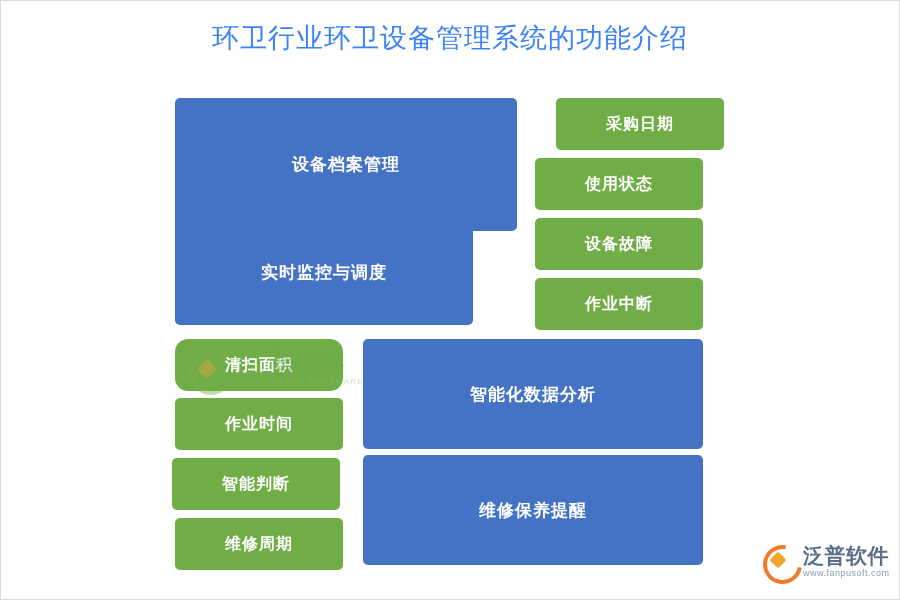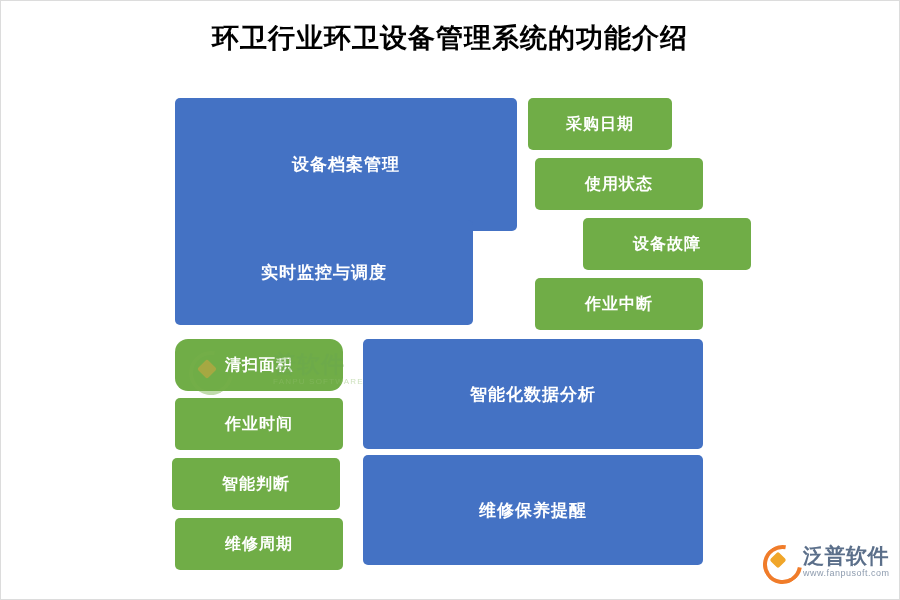--- a/index.html
+++ b/index.html
@@ -22,22 +22,22 @@
     border: 1px solid #dcdcdc;
     box-sizing: border-box;
   }
   .title {
     position: absolute;
     left: 0;
     top: 20px;
     width: 900px;
     text-align: center;
     font-size: 27px;
-    font-weight: bold;
-    color: #000000;
+    font-weight: normal;
+    color: #3b82f6;
     letter-spacing: 1px;
   }
   .box {
     position: absolute;
     display: flex;
     align-items: center;
     justify-content: center;
     border-radius: 5px;
     color: #ffffff;
     font-weight: bold;
@@ -168,30 +168,30 @@
 <body>
 
 <div class="page-frame"></div>
 
 <div class="title">环卫行业环卫设备管理系统的功能介绍</div>
 
 <div id="diagram-layer">
     <div class="box box-blue" style="left: 175px; top: 98px; width: 342px; height: 133px;">
       <span>设备档案管理</span>
     </div>
-    <div class="box box-green" style="left: 528px; top: 98px; width: 144px; height: 52px;">
+    <div class="box box-green" style="left: 556px; top: 98px; width: 168px; height: 52px;">
       <span>采购日期</span>
     </div>
     <div class="box box-green" style="left: 535px; top: 158px; width: 168px; height: 52px;">
       <span>使用状态</span>
     </div>
     <div class="box box-blue" style="left: 175px; top: 220px; width: 298px; height: 105px;">
       <span>实时监控与调度</span>
     </div>
-    <div class="box box-green" style="left: 535px; top: 218px; width: 168px; height: 52px; margin-left: 48px;">
+    <div class="box box-green" style="left: 535px; top: 218px; width: 168px; height: 52px;">
       <span>设备故障</span>
     </div>
     <div class="box box-green" style="left: 535px; top: 278px; width: 168px; height: 52px;">
       <span>作业中断</span>
     </div>
     <div class="box box-green" style="left: 175px; top: 339px; width: 168px; height: 52px; border-radius: 13px;">
       <span>清扫面积</span>
     </div>
     <div class="box box-blue" style="left: 363px; top: 339px; width: 340px; height: 110px;">
       <span>智能化数据分析</span>

